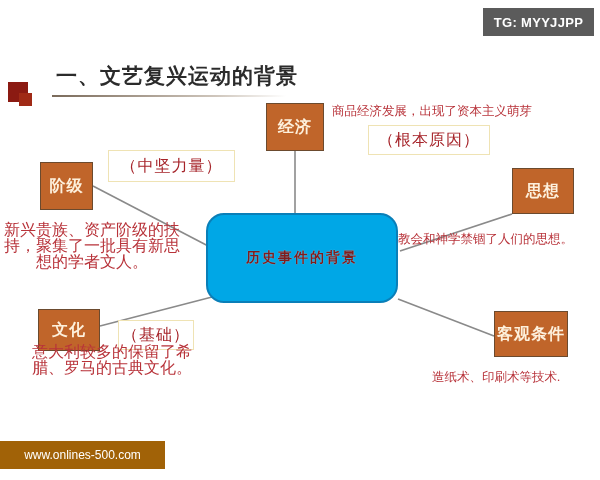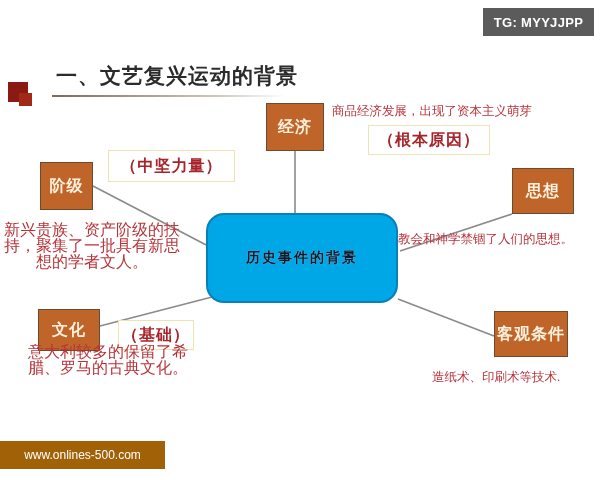--- a/index.html
+++ b/index.html
@@ -114,36 +114,36 @@
     height: 90px;
     background: #00a7e6;
     border: 2px solid #0a7fb8;
     border-radius: 18px;
     display: flex;
     align-items: center;
     justify-content: center;
     box-sizing: border-box;
   }
   .center-label {
-    color: #0f172a;
+    color: #7f1d1d;
     font-size: 14px;
     font-weight: bold;
     letter-spacing: 2px;
     font-family: Liberation Mono, monospace;
     text-shadow: 0 0 1px rgba(255,255,255,0.6);
   }
 
   
   .tagbox {
     position: absolute;
     background: #ffffff;
     border: 1px solid #efe3b4;
     color: #a6242a;
     font-size: 16px;
-    font-weight: bold;
+    font-weight: normal;
     display: flex;
     align-items: center;
     justify-content: center;
     font-family: "Liberation Serif", serif;
     letter-spacing: 1px;
     box-sizing: border-box;
   }
   .tag-zhongjian { left: 108px; top: 150px; width: 127px; height: 32px; }
   .tag-genben    { left: 368px; top: 125px; width: 122px; height: 30px; }
   .tag-jichu     { left: 118px; top: 320px; width: 76px;  height: 30px; }
@@ -166,23 +166,23 @@
     left: 2px; top: 222px;
     width: 180px;
     text-align: center;
   }
   .anno-sixiang {
     left: 398px; top: 231px;
     font-size: 12.5px;
     white-space: nowrap;
   }
   .anno-wenhua {
-    left: 13px; top: 344px;
+    left: 2px; top: 344px;
     width: 190px;
-    text-align: center;
+    text-align: right;
   }
   .anno-keguan {
     left: 432px; top: 369px;
     font-size: 12.5px;
     white-space: nowrap;
   }
 
   
   .footer-mark {
     position: absolute;

